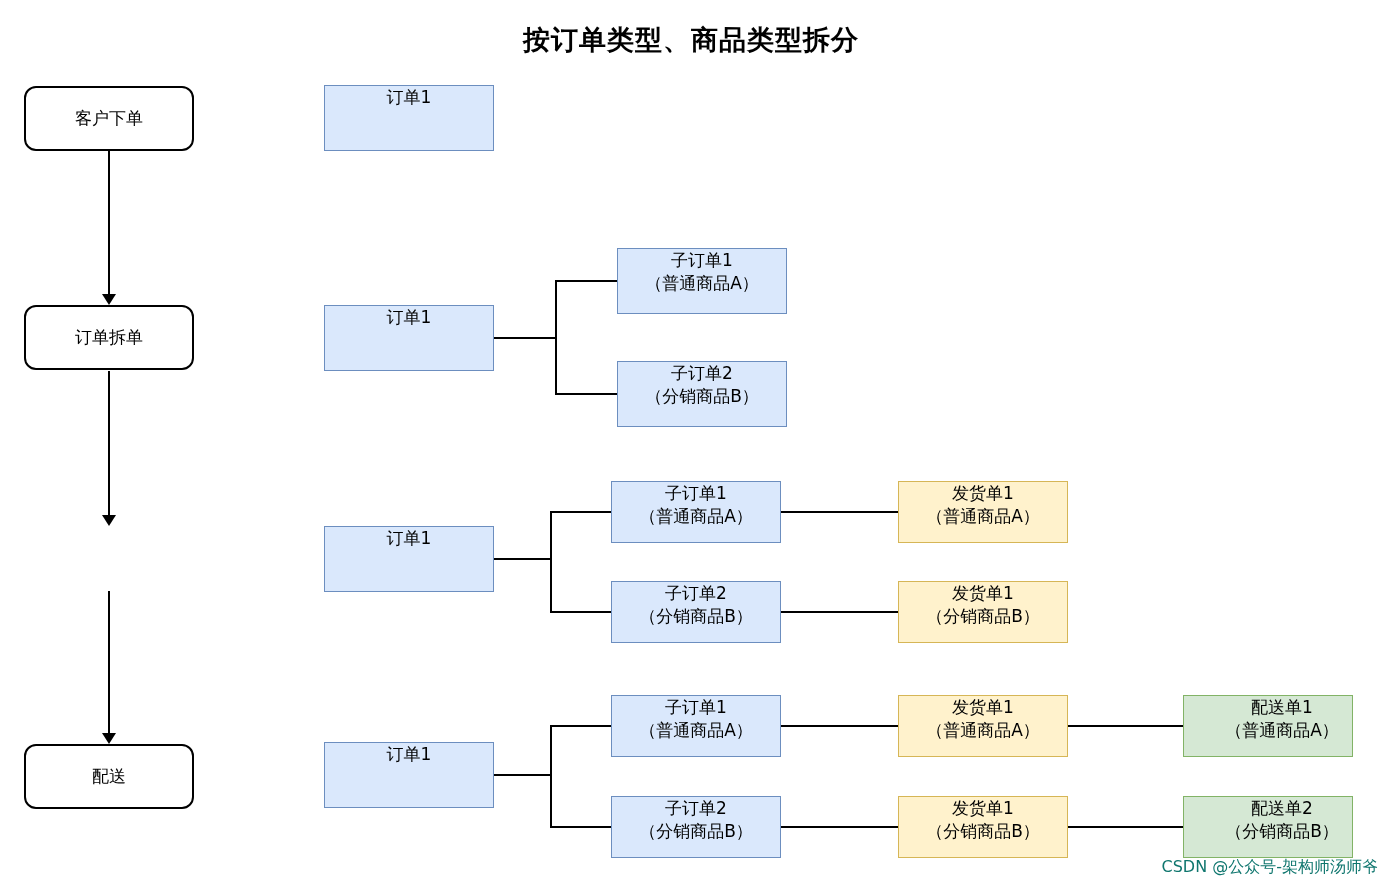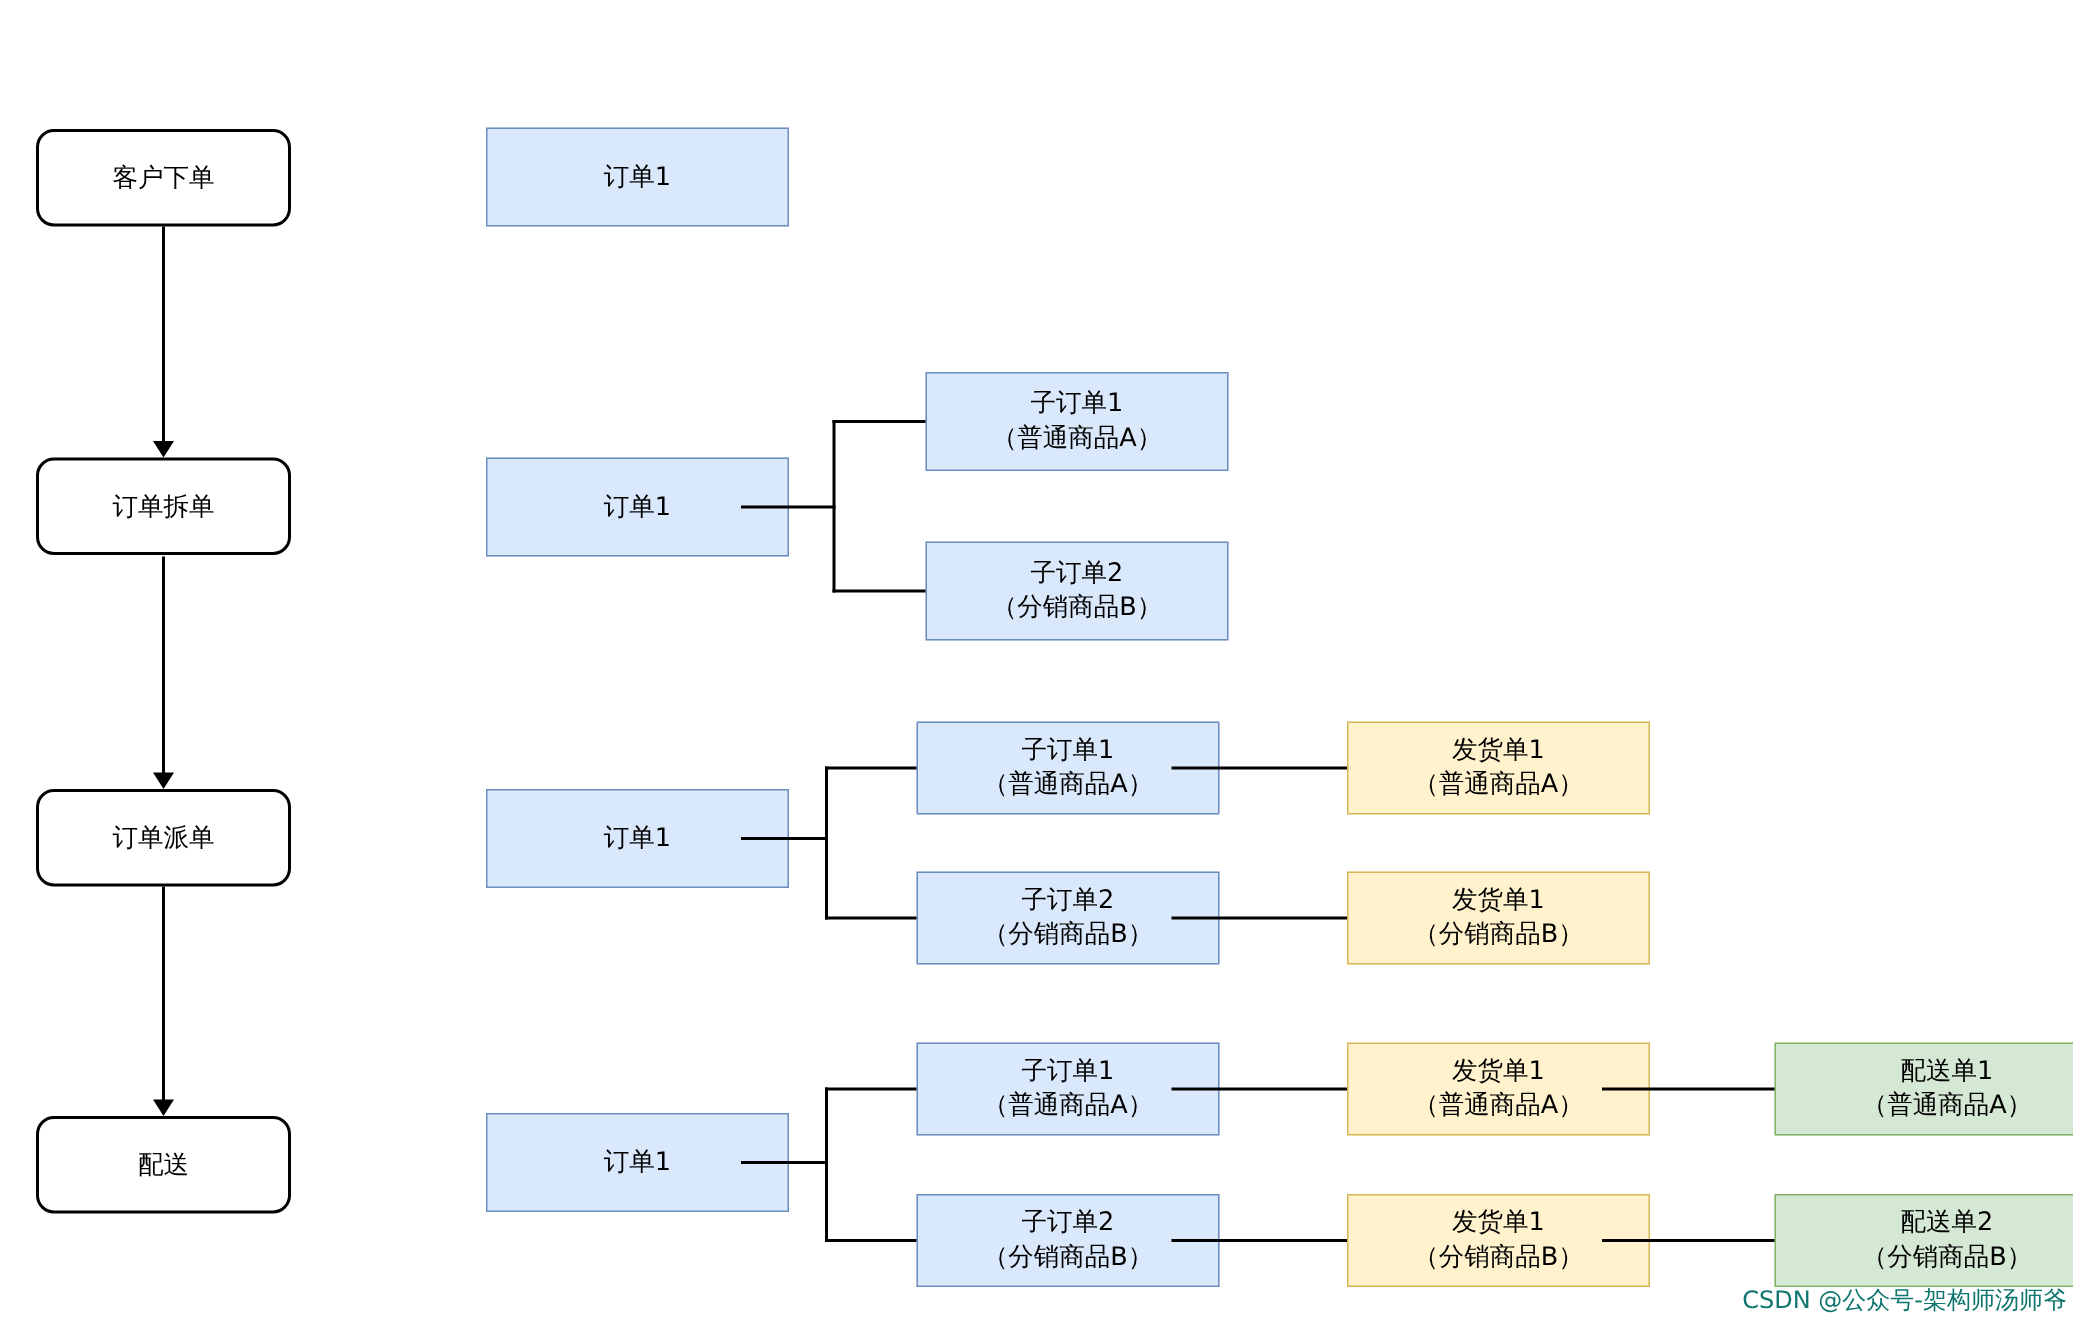--- a/index.html
+++ b/index.html
@@ -25,24 +25,24 @@
     left: 24px; width: 170px; height: 65px;
     background: #ffffff;
     border: 2px solid #000000;
     border-radius: 12px;
     box-sizing: border-box;
     display: flex; align-items: center; justify-content: center;
     font-size: 17px;
   }
   .box {
     position: absolute;
-    width: 202px;
+    width: 170px;
     box-sizing: border-box;
     display: flex; flex-direction: column;
-    align-items: center; justify-content: center;
+    align-items: center; 
     font-size: 17px;
     line-height: 23px;
     text-align: center;
   }
   .box.blue   { background: #dae8fc; border: 1.5px solid #6c8ebf; }
   .box.yellow { background: #fff2cc; border: 1.5px solid #d6b656; }
   .box.green  { background: #d5e8d4; border: 1.5px solid #82b366; padding-left: 28px; }
   .hline, .vline { position: absolute; background: #000000; }
   .hline { height: 2px; }
   .vline { width: 2px; }
@@ -59,29 +59,27 @@
     right: 4px;
     font-size: 16px;
     color: #0f766e;
   }
 </style>
 </head>
 <body>
 
 <div class="canvas">
 
+  <div class="title">按订单类型、商品类型拆分</div>
 
   <div class="stage" style="top:305px">
       <span>订单拆单</span>
     </div>
   <div class="stage" style="top:86px">
       <span>客户下单</span>
-    </div>
-  <div class="stage" style="top:526px">
-      <span>订单派单</span>
     </div>
   <div class="stage" style="top:744px">
       <span>配送</span>
     </div>
 
   <div class="vline" style="left:108px;top:151px;height:145px"></div>
   <div class="arrowhead" style="left:102px;top:294px"></div>
   <div class="vline" style="left:108px;top:371px;height:146px"></div>
   <div class="arrowhead" style="left:102px;top:515px"></div>
   <div class="vline" style="left:108px;top:591px;height:144px"></div>

